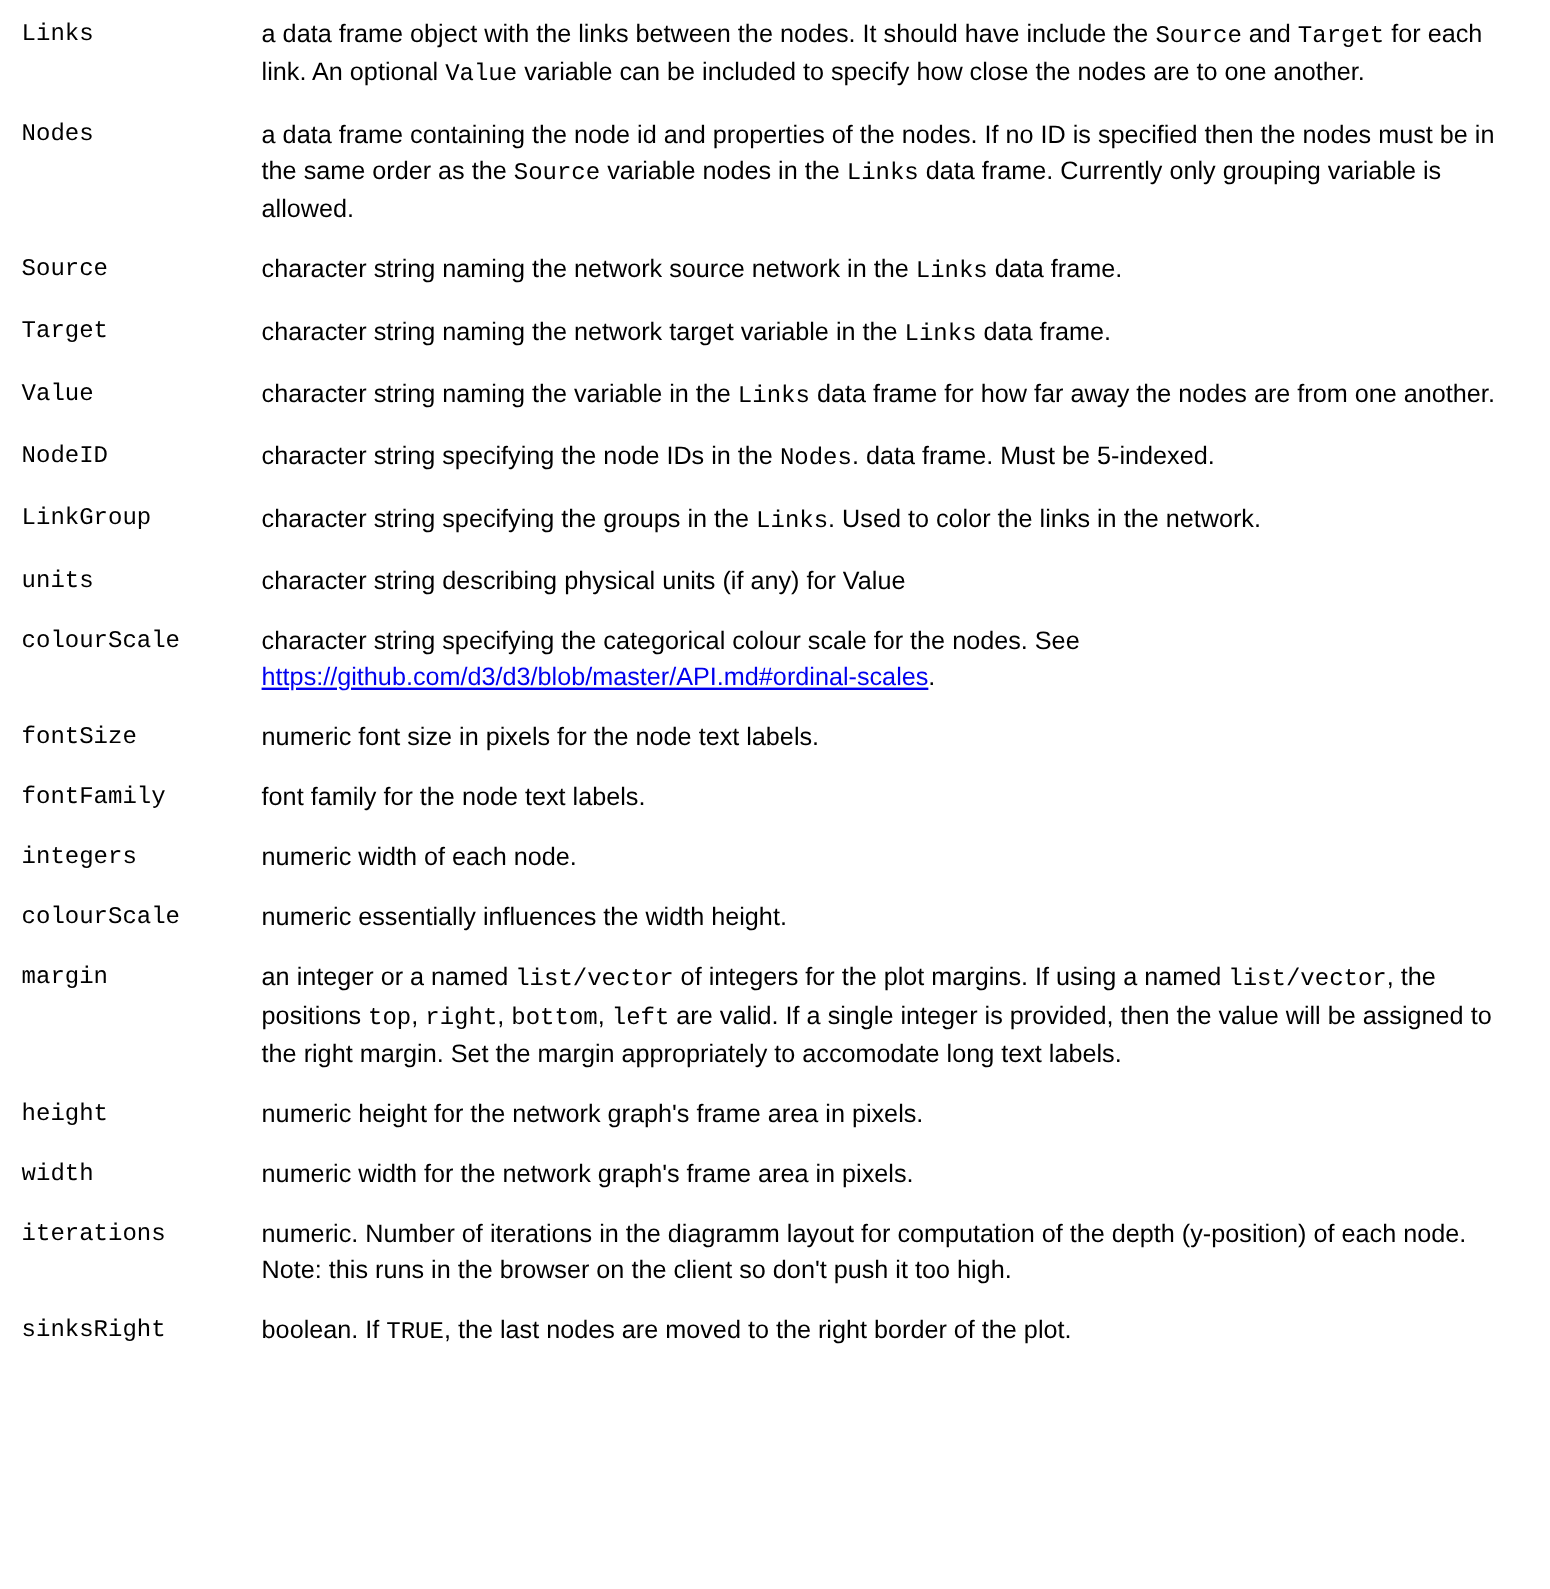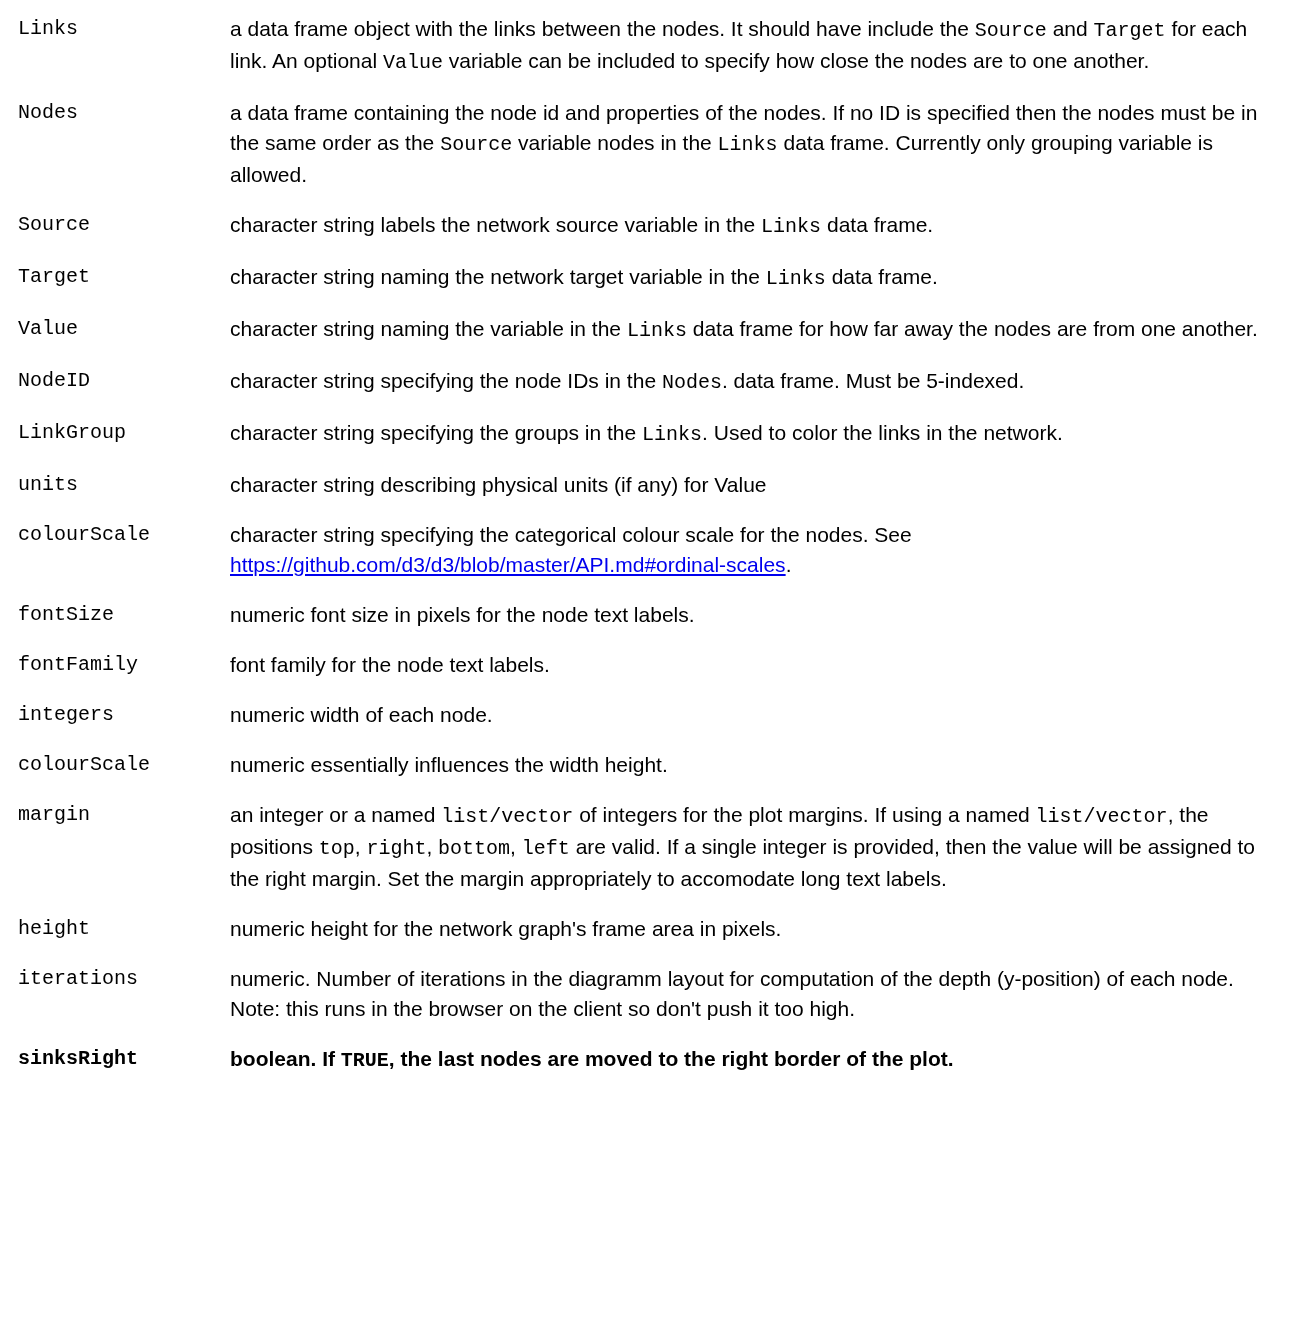--- a/index.html
+++ b/index.html
@@ -14,25 +14,23 @@
     line-height: 30px;
     width: 1292px;
   }
   .args-list {
     padding: 14px 24px 10px 18px;
   }
   .arg-row {
     display: flex;
     align-items: flex-start;
     margin-bottom: 20px;
-    gap: 12px;
   }
   .arg-row:last-child {
     margin-bottom: 13px;
-    font-weight: bold;
   }
   .arg-name {
     flex: 0 0 200px;
     font-family: "Liberation Mono", "DejaVu Sans Mono", monospace;
     font-size: 20px;
     line-height: 30px;
     white-space: nowrap;
   }
   .arg-desc {
     flex: 0 1 auto;
@@ -53,21 +51,21 @@
     <div class="arg-row">
       <div class="arg-name">Links</div>
       <div class="arg-desc"><span>a data frame object with the links between the nodes. It should have include the </span><span class="code">Source</span><span> and </span><span class="code">Target</span><span> for each link. An optional </span><span class="code">Value</span><span> variable can be included to specify how close the nodes are to one another.</span></div>
     </div>
     <div class="arg-row">
       <div class="arg-name">Nodes</div>
       <div class="arg-desc"><span>a data frame containing the node id and properties of the nodes. If no ID is specified then the nodes must be in the same order as the </span><span class="code">Source</span><span> variable nodes in the </span><span class="code">Links</span><span> data frame. Currently only grouping variable is allowed.</span></div>
     </div>
     <div class="arg-row">
       <div class="arg-name">Source</div>
-      <div class="arg-desc"><span>character string labels the network source variable in the </span><span class="code">Links</span><span> data frame.</span></div>
+      <div class="arg-desc"><span>character string naming the network source network in the </span><span class="code">Links</span><span> data frame.</span></div>
     </div>
     <div class="arg-row">
       <div class="arg-name">Target</div>
       <div class="arg-desc"><span>character string naming the network target variable in the </span><span class="code">Links</span><span> data frame.</span></div>
     </div>
     <div class="arg-row">
       <div class="arg-name">Value</div>
       <div class="arg-desc"><span>character string naming the variable in the </span><span class="code">Links</span><span> data frame for how far away the nodes are from one another.</span></div>
     </div>
     <div class="arg-row">
@@ -104,20 +102,24 @@
     </div>
     <div class="arg-row">
       <div class="arg-name">margin</div>
       <div class="arg-desc"><span>an integer or a named </span><span class="code">list/vector</span><span> of integers for the plot margins. If using a named </span><span class="code">list/vector</span><span>, the positions </span><span class="code">top</span><span>, </span><span class="code">right</span><span>, </span><span class="code">bottom</span><span>, </span><span class="code">left</span><span> are valid. If a single integer is provided, then the value will be assigned to the right margin. Set the margin appropriately to accomodate long text labels.</span></div>
     </div>
     <div class="arg-row">
       <div class="arg-name">height</div>
       <div class="arg-desc"><span>numeric height for the network graph's frame area in pixels.</span></div>
     </div>
     <div class="arg-row">
+      <div class="arg-name">width</div>
+      <div class="arg-desc"><span>numeric width for the network graph's frame area in pixels.</span></div>
+    </div>
+    <div class="arg-row">
       <div class="arg-name">iterations</div>
       <div class="arg-desc"><span>numeric. Number of iterations in the diagramm layout for computation of the depth (y-position) of each node. Note: this runs in the browser on the client so don't push it too high.</span></div>
     </div>
     <div class="arg-row">
       <div class="arg-name">sinksRight</div>
       <div class="arg-desc"><span>boolean. If </span><span class="code">TRUE</span><span>, the last nodes are moved to the right border of the plot.</span></div>
     </div>
   </main>
 
 </body></html>

